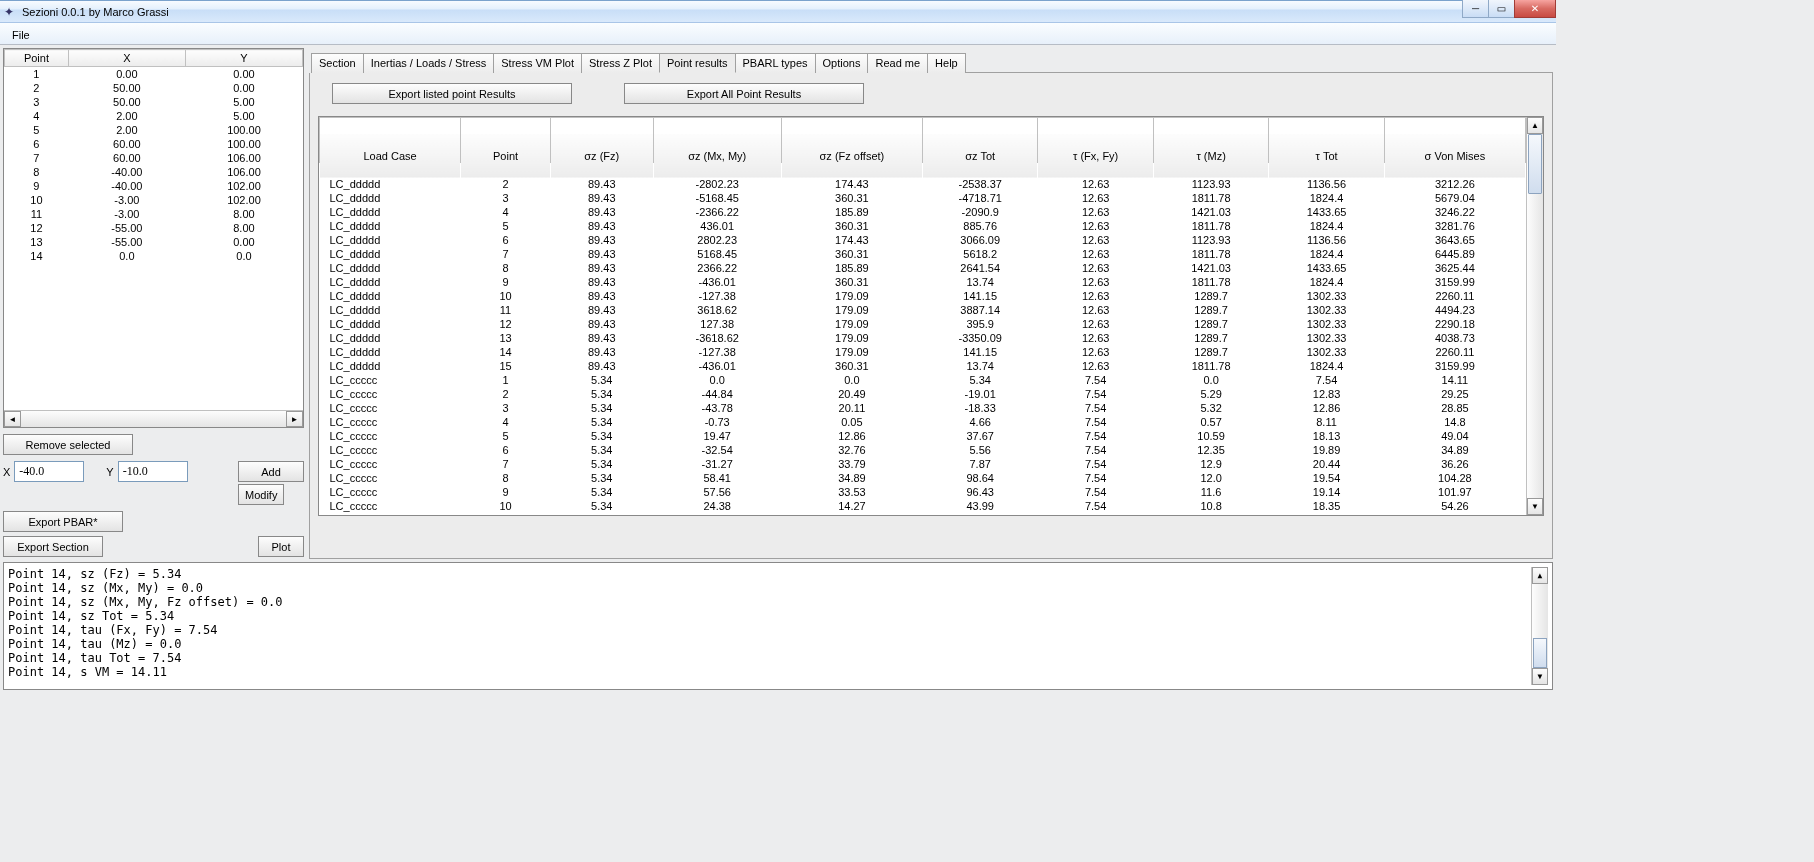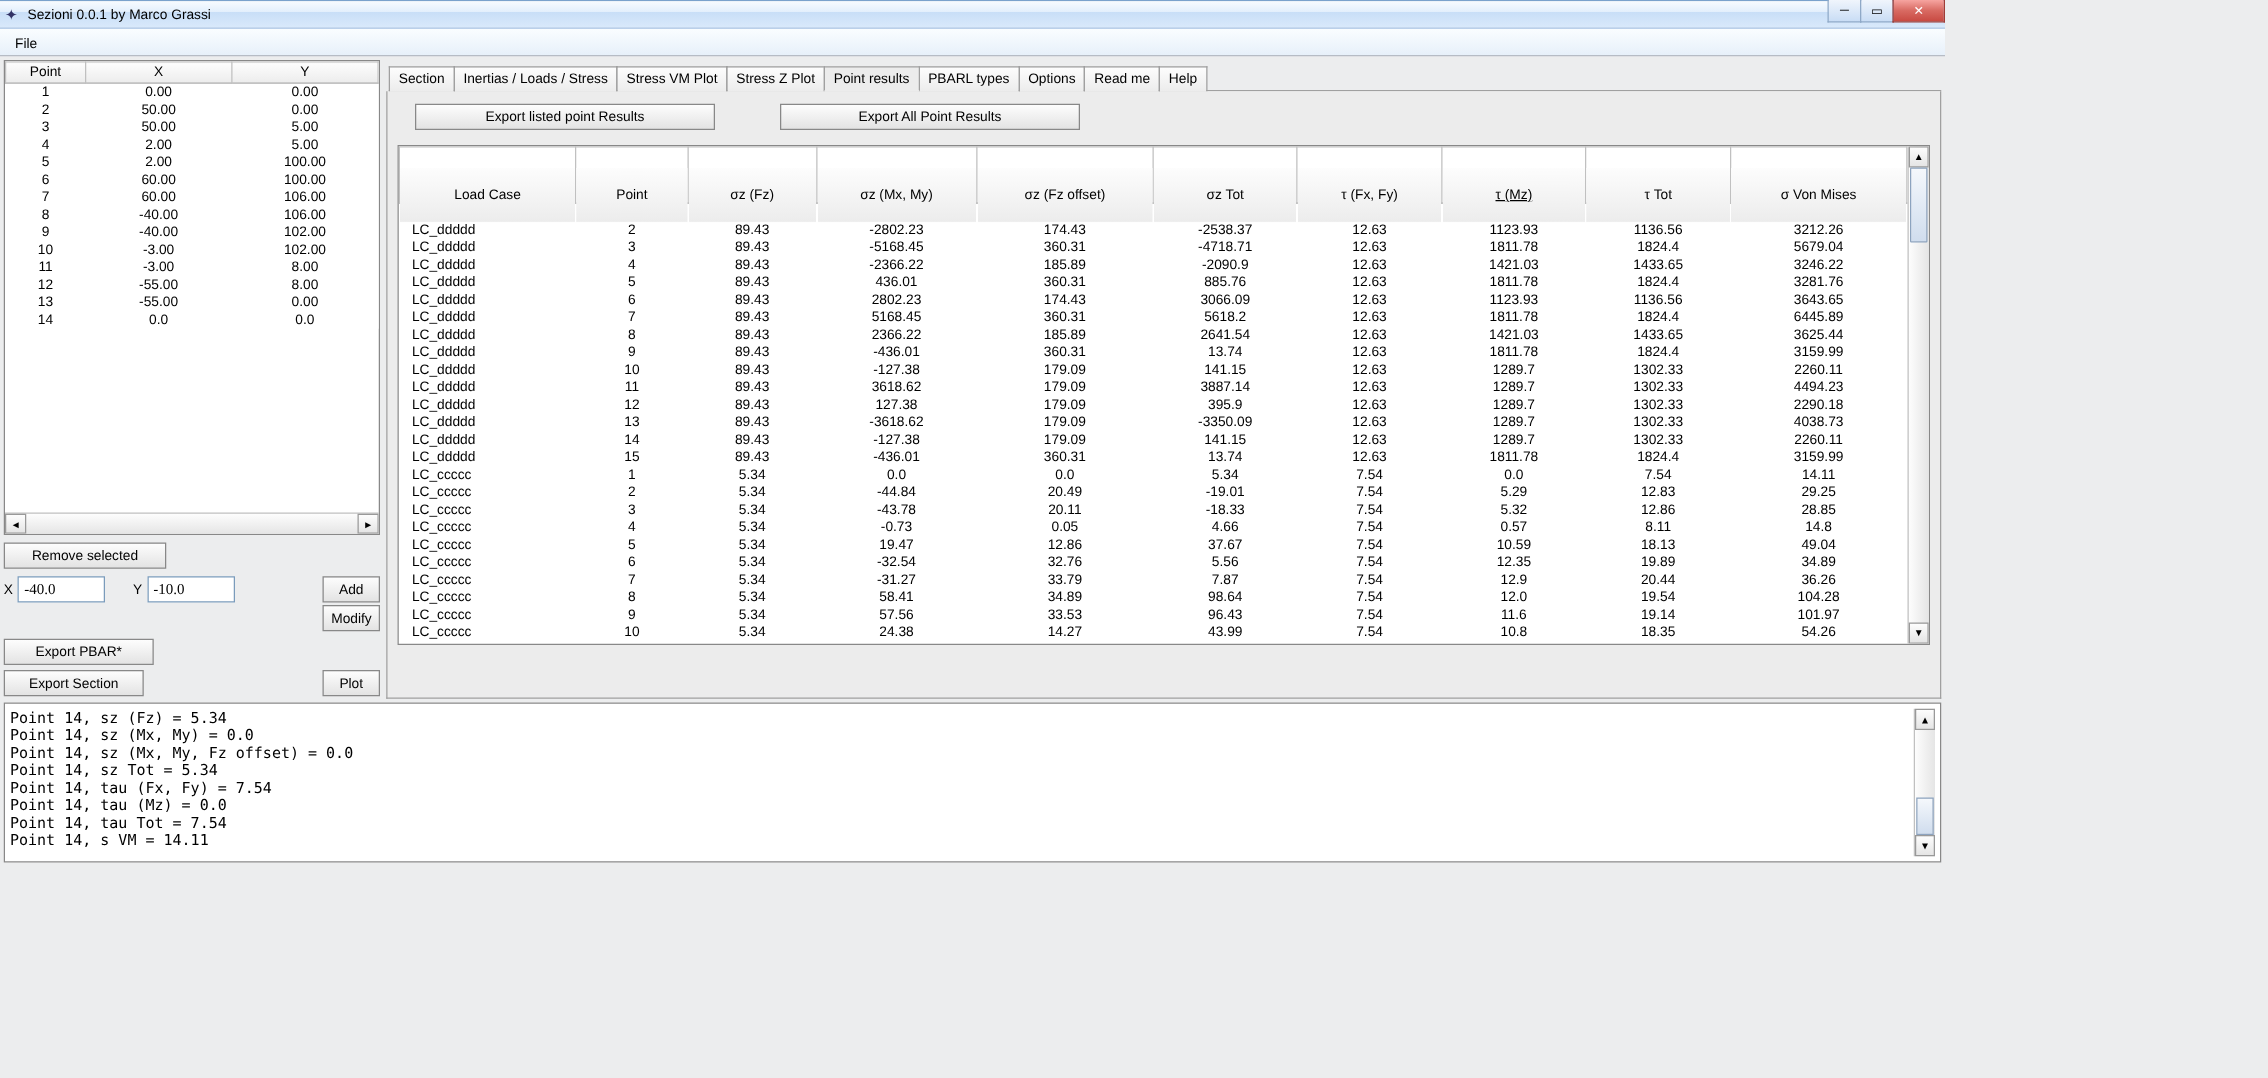--- a/index.html
+++ b/index.html
@@ -295,29 +295,29 @@
         <div style="display:flex; align-items:flex-start; gap:6px; margin-bottom:6px;">
           <div style="display:flex; flex-direction:column; gap:4px;">
             <div class="row">
               <span>X</span>
               <input class="txt-input" value="-40.0" style="">
               <span style="margin-left:18px">Y</span>
               <input class="txt-input" value="-10.0" style="">
             </div>
           </div>
           <div style="display:flex; flex-direction:column; gap:2px; margin-left:auto;">
-            <button class="btn" style="width:46px">Add</button>
+            <button class="btn" style="width:66px">Add</button>
             <button class="btn" style="width:46px">Modify</button>
           </div>
         </div>
         <div class="row" style="margin-bottom:4px;">
           <button class="btn" style="width:120px">Export PBAR*</button>
         </div>
         <div class="row">
-          <button class="btn" style="width:112px">Export Section</button>
+          <button class="btn" style="width:100px">Export Section</button>
           <button class="btn" style="width:46px; margin-left:auto;">Plot</button>
         </div>
       </div>
     </div>
 
     <div class="right-panel">
       <div class="tabs-header" id="tabs-header">
           <div class="tab">Section</div>
           <div class="tab">Inertias / Loads / Stress</div>
           <div class="tab">Stress VM Plot</div>
@@ -338,21 +338,21 @@
             <table class="results">
               <thead>
                   <tr id="results-head">
                     <th style="width: 110px;">Load Case</th>
                     <th style="width: 70px;">Point</th>
                     <th style="width: 80px;">σz (Fz)</th>
                     <th style="width: 100px;">σz (Mx, My)</th>
                     <th style="width: 110px;">σz (Fz offset)</th>
                     <th style="width: 90px;">σz Tot</th>
                     <th style="width: 90px;">τ (Fx, Fy)</th>
-                    <th style="width: 90px; text-decoration: underline;">τ (Mz)</th>
+                    <th style="width: 90px;">τ (Mz)</th>
                     <th style="width: 90px;">τ Tot</th>
                     <th style="width: 110px;">σ Von Mises</th>
                   </tr>
                 </thead>
               <tbody id="results-body">
                   <tr>
                     <td class="lc">LC_ddddd</td>
                     <td>1</td>
                     <td>89.43</td>
                     <td>-436.01</td>

